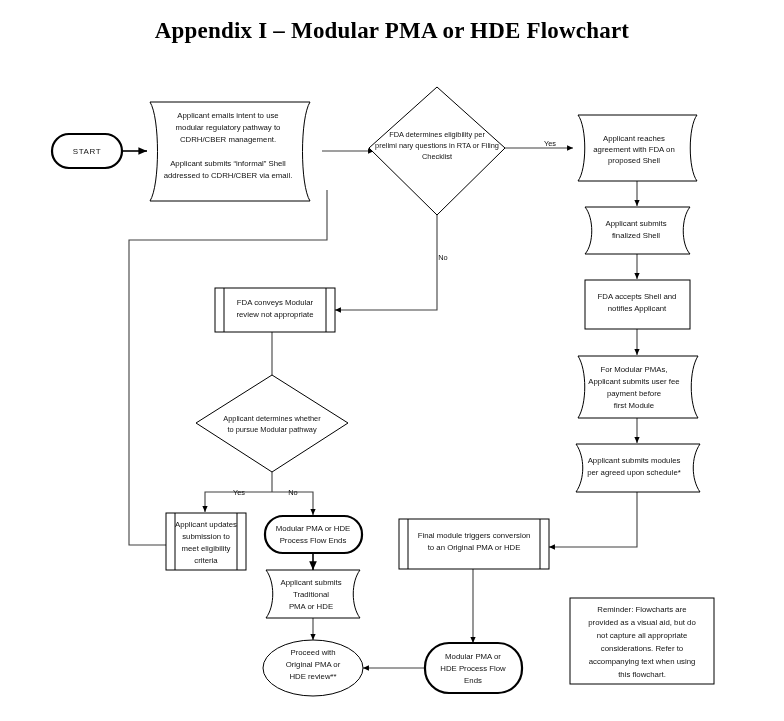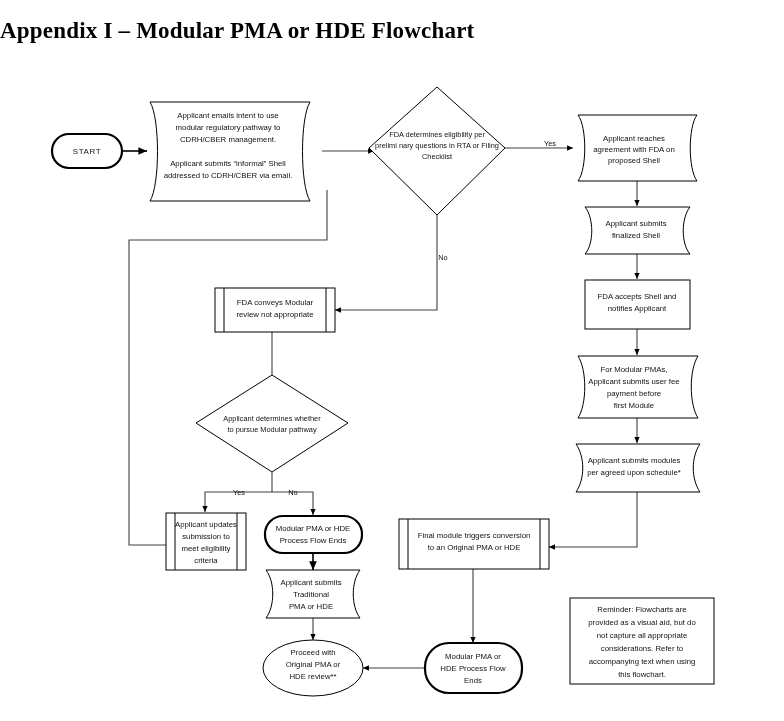--- a/index.html
+++ b/index.html
@@ -1,19 +1,19 @@
 <!DOCTYPE html>
 <html><head>
 <meta charset="utf-8">
 <style>
   html,body{margin:0;padding:0;background:#ffffff;}
   body{width:784px;height:721px;position:relative;overflow:hidden;
        font-family:"Liberation Sans","DejaVu Sans",sans-serif;color:#000;}
   #page-title{
-    position:absolute;left:0;top:18px;width:784px;text-align:left;
+    position:absolute;left:0;top:18px;width:784px;text-align:center;
     font-family:"Liberation Serif","DejaVu Serif",serif;
     font-size:23px;font-weight:bold;letter-spacing:.2px;
   }
   svg#flow{position:absolute;left:0;top:0;width:784px;height:721px;}
   svg#flow .shape{fill:#ffffff;stroke:#000000;stroke-width:1;}
   svg#flow .shape-thick{fill:#ffffff;stroke:#000000;stroke-width:2.2;}
   svg#flow .conn{fill:none;stroke:#404040;stroke-width:1.1;}
   svg#flow .conn-thick{fill:none;stroke:#000000;stroke-width:1.6;}
   svg#flow .divider{stroke:#000000;stroke-width:1;}
   .nodetext{font-family:"Liberation Sans","DejaVu Sans",sans-serif;

